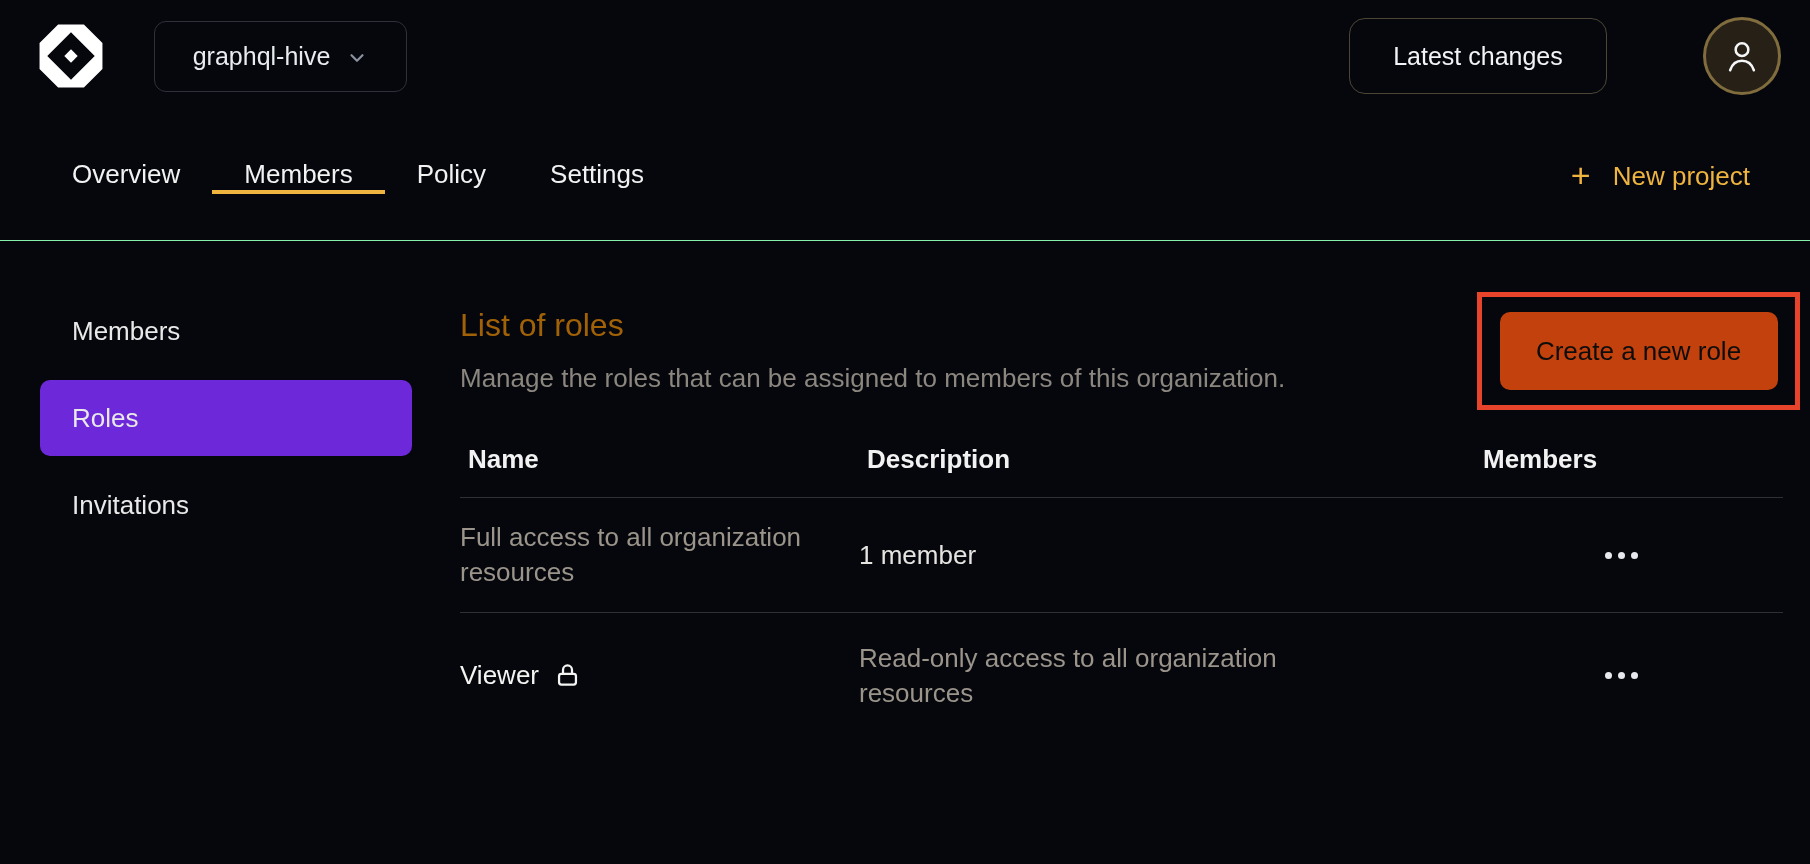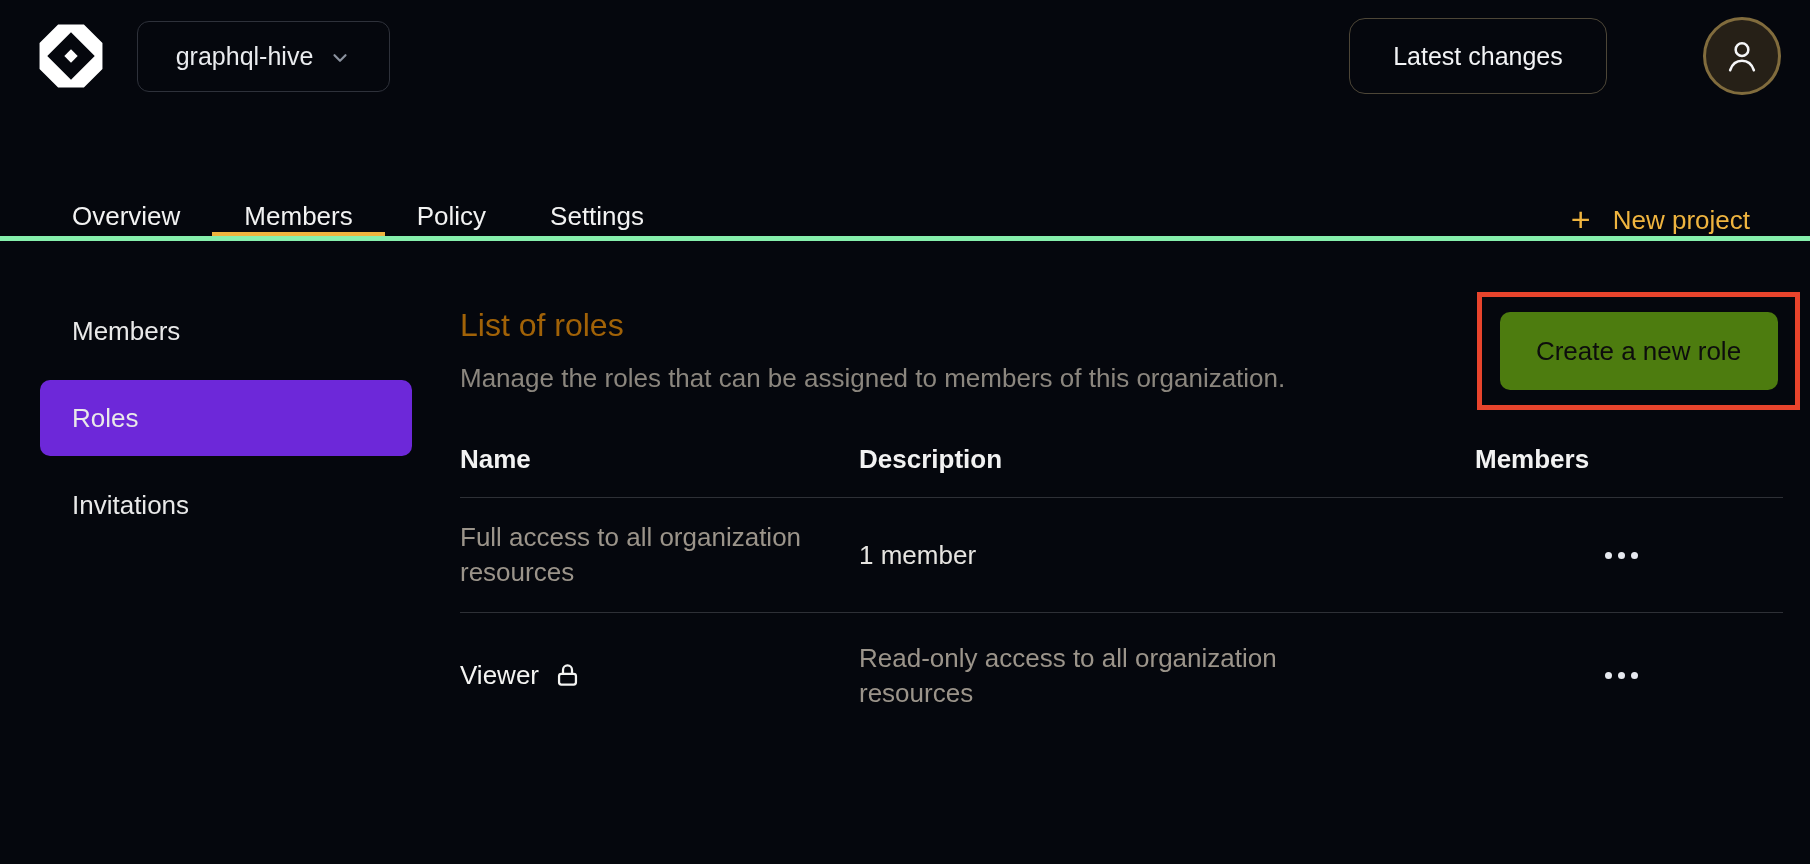--- a/index.html
+++ b/index.html
@@ -14,21 +14,21 @@
 
   
   .header {
     height: 112px;
     display: flex;
     align-items: center;
     padding: 0 29px 0 38px;
   }
   .logo { width: 66px; height: 68px; flex: 0 0 auto; }
   .org-select {
-    margin-left: 33px;
+    margin-left: 50px;
     height: 71px;
     min-width: 253px;
     display: flex;
     align-items: center;
     justify-content: center;
     gap: 16px;
     padding: 0 28px;
     background: transparent;
     border: 1px solid #2e313a;
     border-radius: 12px;
@@ -64,23 +64,23 @@
     display: flex; align-items: center; justify-content: center;
     cursor: pointer;
     flex: 0 0 auto;
   }
   .avatar svg { width: 38px; height: 38px; color: #f5f6f8; }
 
   
   .tabbar {
     height: 129px;
     display: flex;
-    align-items: flex-end;
+    align-items: center;
     padding-left: 40px;
-    border-bottom: 5px solid #86efac;
+    border-bottom: 1px solid #86efac;
   }
   .tab {
     display: flex;
     align-items: center;
     padding: 0 32px;
     font-size: 26px;
     color: #f2f2f2;
     cursor: pointer;
     border-bottom: 4px solid transparent;
   }
@@ -125,38 +125,38 @@
     width: 323px;
     height: 118px;
     border: 5px solid #e8442c;
     display: flex;
     align-items: center;
     justify-content: center;
   }
   .create-role-btn {
     width: 278px;
     height: 78px;
-    background: #4d7c0f;
+    background: #c2410c;
     color: #0d0d0d;
     border: none;
     border-radius: 10px;
     font-family: "Liberation Sans", sans-serif;
     font-size: 26px;
     cursor: pointer;
   }
 
   
   .roles-table { margin-top: 30px; width: 1323px; }
   .t-row {
     display: grid;
     grid-template-columns: 399px 616px 215px 1fr;
     align-items: center;
   }
   .t-head { height: 77px; border-bottom: 1px solid #2e3036; }
-  .t-head .t-cell { font-size: 26px; font-weight: 700; color: #f2f2f2; }
+  .t-head .t-cell { font-size: 26px; font-weight: 700; color: #f2f2f2; margin-left: 8px; }
   .t-body-row { min-height: 115px; border-bottom: 1px solid #2e3036; }
   .t-body-row.last { border-bottom: none; min-height: 125px; }
   .name-cell { display: flex; align-items: center; gap: 15px; font-size: 26px; color: #f4f4f2; }
   .lock { width: 27px; height: 27px; color: #f4f4f2; flex: 0 0 auto; }
   .desc-cell { font-size: 26px; color: #9b948a; line-height: 35px; max-width: 510px; padding: 18px 0; }
   .members-cell { font-size: 26px; color: #e6e4e0; }
   .actions-cell { display: flex; justify-content: flex-end; padding-right: 50px; }
   .dots { display: flex; gap: 6px; cursor: pointer; padding: 8px 2px; }
   .dots i { width: 7px; height: 7px; border-radius: 50%; background: #e6e8ee; }
 </style>

